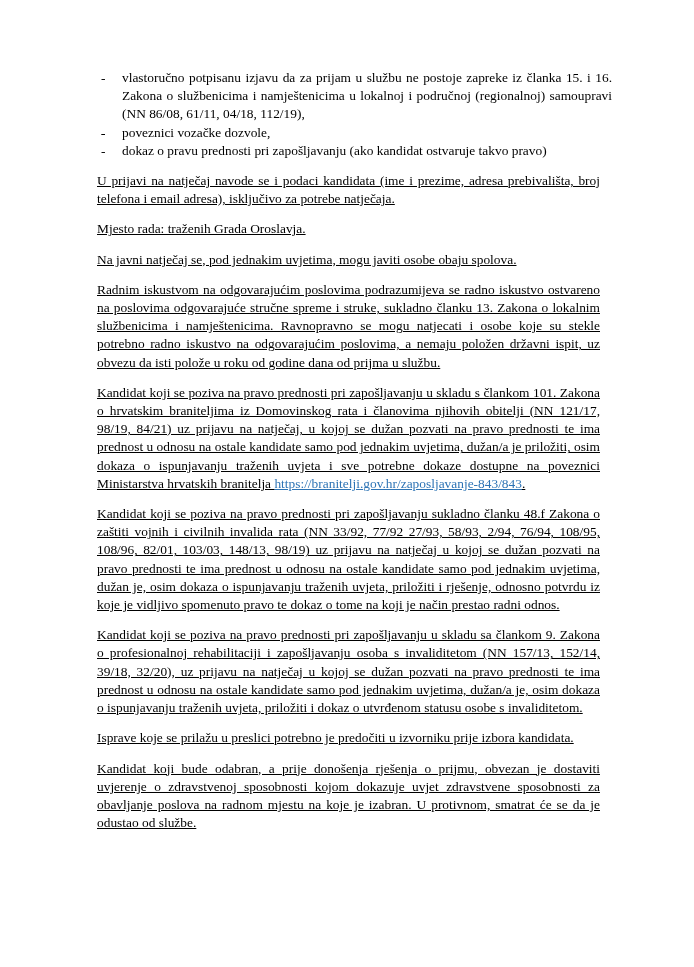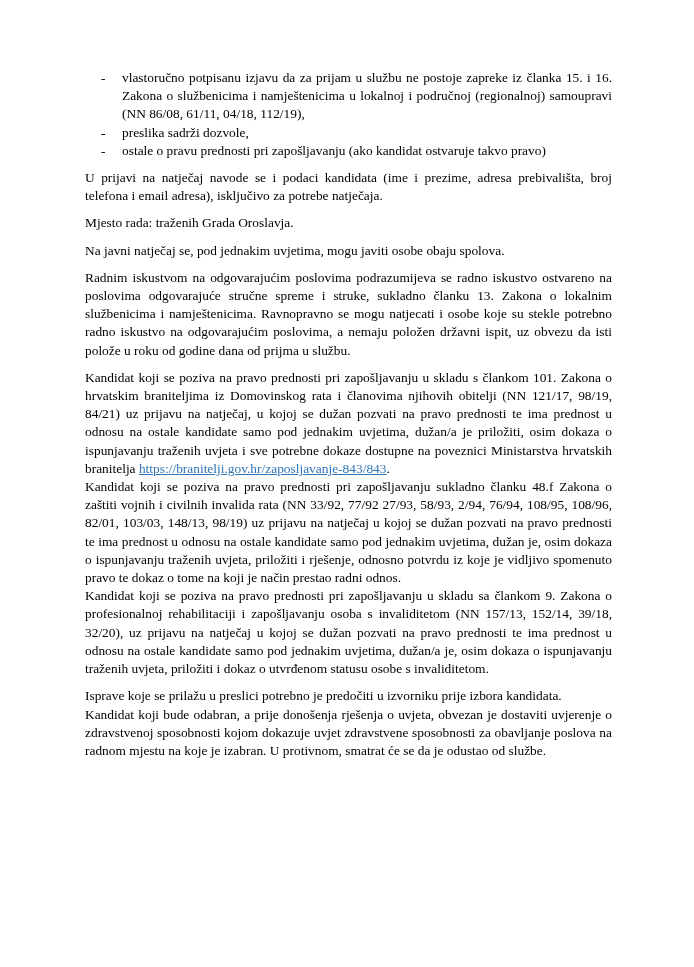--- a/index.html
+++ b/index.html
@@ -17,22 +17,23 @@
     font-family: "Liberation Serif", "DejaVu Serif", serif;
     font-size: 13.4px;
     line-height: 18.2px;
     padding: 69px 82px 20px 85px;
     overflow: hidden;
   }
   .block {
     margin: 0 0 9px 0;
   }
   .block p {
-    margin: 0;
+    margin: 12px;
     text-align: justify;
+    text-decoration: underline;
   }
   ul.doc-list {
     list-style: none;
     margin: 0 0 9px 0;
     padding: 0;
   }
   ul.doc-list li {
     position: relative;
     padding-left: 37px;
     text-align: justify;
@@ -56,25 +57,25 @@
   <ul class="doc-list block">
     <li>
       <span class="dash">-</span>
       <span>vlastoručno potpisanu izjavu da za prijam u službu ne postoje zapreke iz članka 15. i 16. Zakona o službenicima i namještenicima u lokalnoj i područnoj (regionalnoj) samoupravi (NN 86/08, 61/11, 04/18, 112/19),</span>
     </li>
     <li>
       <span class="dash">-</span>
     </li>
     <li>
       <span class="dash">-</span>
-      <span>preslika sadrži dozvole,</span>
+      <span>poveznici vozačke dozvole,</span>
     </li>
     <li>
       <span class="dash">-</span>
-      <span>ostale o pravu prednosti pri zapošljavanju (ako kandidat ostvaruje takvo pravo)</span>
+      <span>dokaz o pravu prednosti pri zapošljavanju (ako kandidat ostvaruje takvo pravo)</span>
     </li>
   </ul>
 
   <div class="block">
     <p>U prijavi na natječaj navode se i podaci kandidata (ime i prezime, adresa prebivališta, broj telefona i email adresa), isključivo za potrebe natječaja.</p>
   </div>
 
   <div class="block">
     <p>Mjesto rada: traženih Grada Oroslavja.</p>
   </div>
@@ -89,16 +90,16 @@
   </div>
 
   <div class="block">
     <p><span>Kandidat koji se poziva na pravo prednosti pri zapošljavanju u skladu s člankom 101. Zakona o hrvatskim braniteljima iz Domovinskog rata i članovima njihovih obitelji (NN 121/17, 98/19, 84/21) uz prijavu na natječaj, u kojoj se dužan pozvati na pravo prednosti te ima prednost u odnosu na ostale kandidate samo pod jednakim uvjetima, dužan/a je priložiti, osim dokaza o ispunjavanju traženih uvjeta i sve potrebne dokaze dostupne na poveznici Ministarstva hrvatskih branitelja </span><a class="doc-link" href="#">https://branitelji.gov.hr/zaposljavanje-843/843</a><span>.</span></p>
     <p>Kandidat koji se poziva na pravo prednosti pri zapošljavanju sukladno članku 48.f Zakona o zaštiti vojnih i civilnih invalida rata (NN 33/92, 77/92 27/93, 58/93, 2/94, 76/94, 108/95, 108/96, 82/01, 103/03, 148/13, 98/19) uz prijavu na natječaj u kojoj se dužan pozvati na pravo prednosti te ima prednost u odnosu na ostale kandidate samo pod jednakim uvjetima, dužan je, osim dokaza o ispunjavanju traženih uvjeta, priložiti i rješenje, odnosno potvrdu iz koje je vidljivo spomenuto pravo te dokaz o tome na koji je način prestao radni odnos.</p>
     <p>Kandidat koji se poziva na pravo prednosti pri zapošljavanju u skladu sa člankom 9. Zakona o profesionalnoj rehabilitaciji i zapošljavanju osoba s invaliditetom (NN 157/13, 152/14, 39/18, 32/20), uz prijavu na natječaj u kojoj se dužan pozvati na pravo prednosti te ima prednost u odnosu na ostale kandidate samo pod jednakim uvjetima, dužan/a je, osim dokaza o ispunjavanju traženih uvjeta, priložiti i dokaz o utvrđenom statusu osobe s invaliditetom.</p>
   </div>
 
   <div class="block">
     <p>Isprave koje se prilažu u preslici potrebno je predočiti u izvorniku prije izbora kandidata.</p>
-    <p>Kandidat koji bude odabran, a prije donošenja rješenja o uvjeta, obvezan je dostaviti uvjerenje o zdravstvenoj sposobnosti kojom dokazuje uvjet zdravstvene sposobnosti za obavljanje poslova na radnom mjestu na koje je izabran. U protivnom, smatrat će se da je odustao od službe.</p>
+    <p>Kandidat koji bude odabran, a prije donošenja rješenja o prijmu, obvezan je dostaviti uvjerenje o zdravstvenoj sposobnosti kojom dokazuje uvjet zdravstvene sposobnosti za obavljanje poslova na radnom mjestu na koje je izabran. U protivnom, smatrat će se da je odustao od službe.</p>
   </div>
 
 </div>
 
 </body></html>

